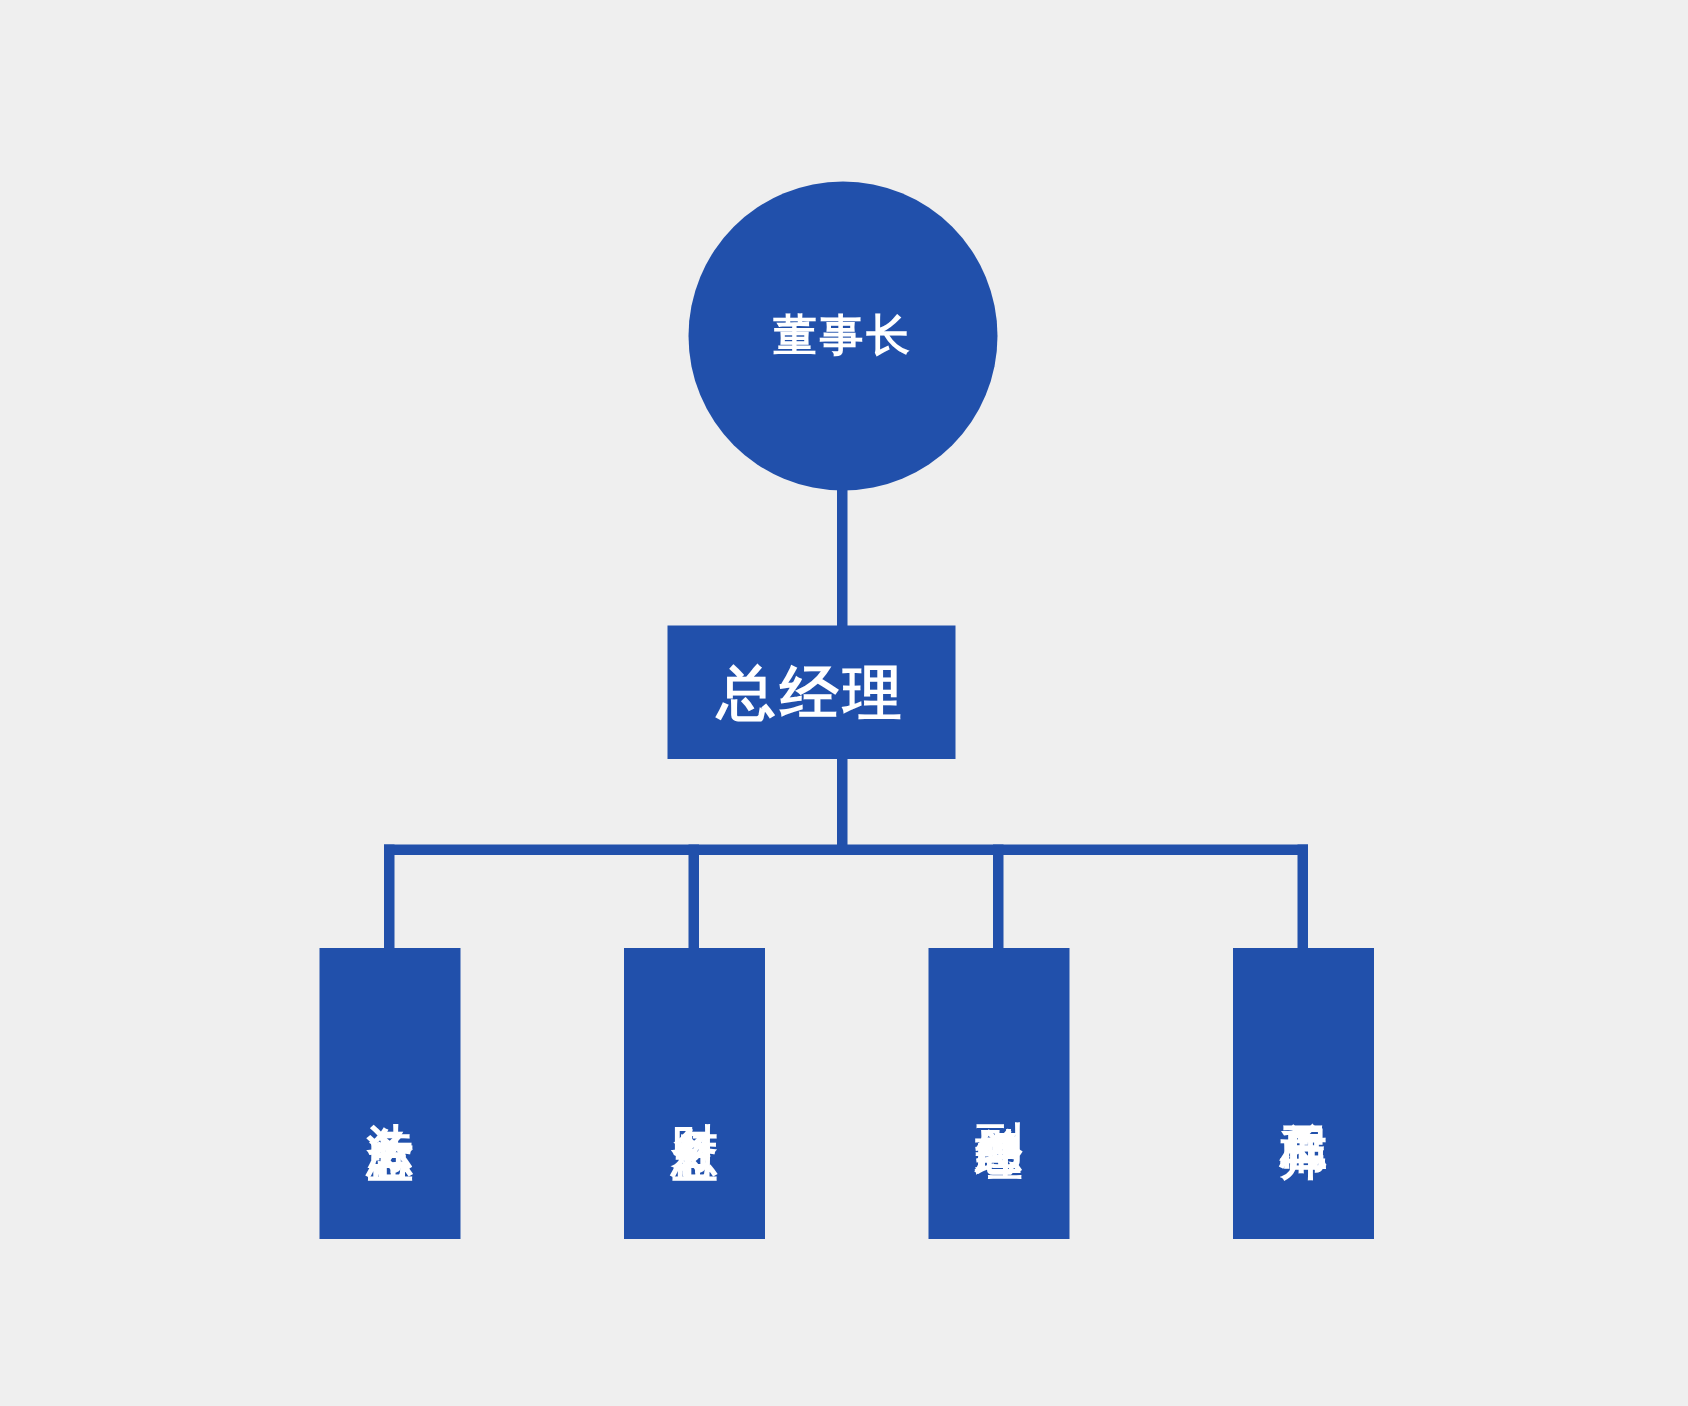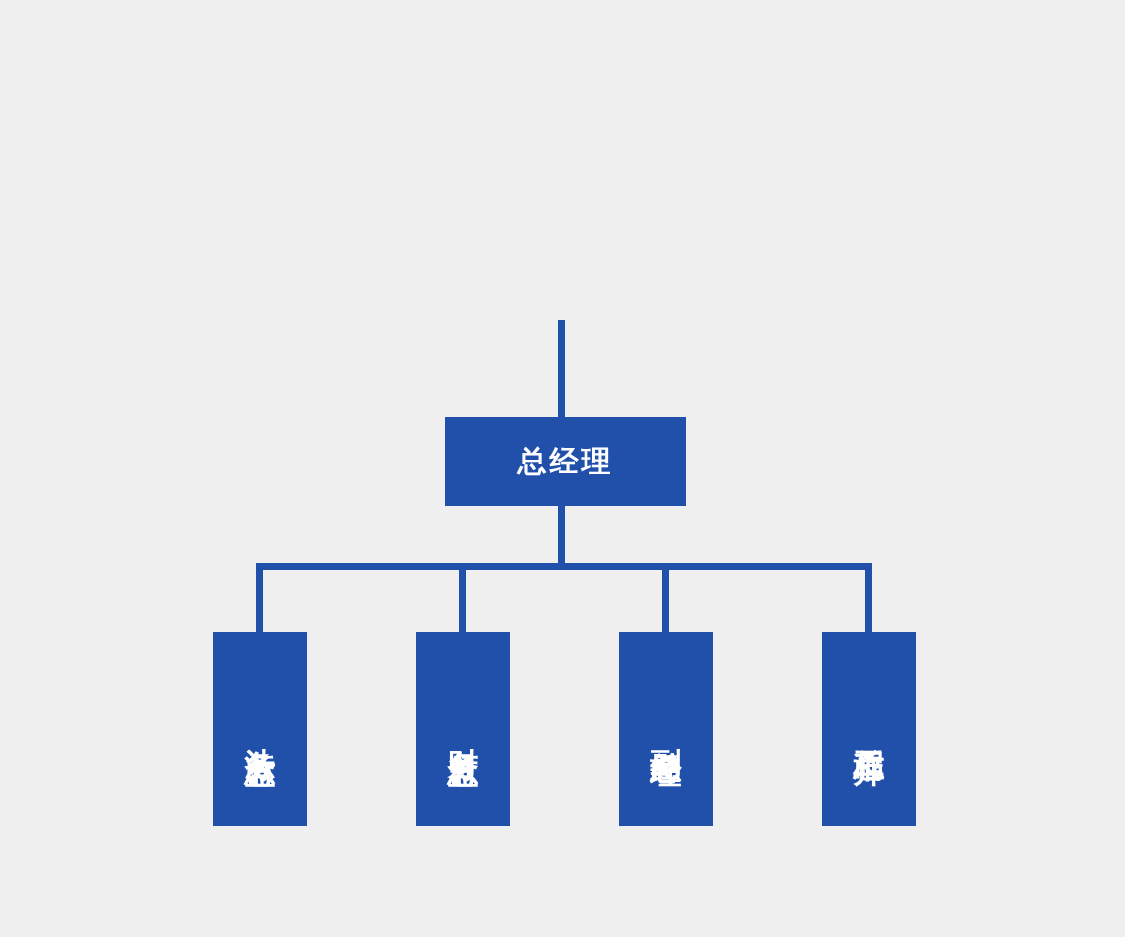--- a/index.html
+++ b/index.html
@@ -82,23 +82,23 @@
     width: 206px;
     height: 206px;
     border-radius: 50%;
     font-size: 29px;
     font-weight: bold;
     letter-spacing: 2px;
   }
   .node-level2 {
     left: 445px;
     top: 417px;
-    width: 241px;
+    width: 192px;
     height: 89px;
-    font-size: 29px;
+    font-size: 39px;
     font-weight: bold;
     letter-spacing: 3px;
   }
   .node-leaf {
     top: 632px;
     width: 94px;
     height: 194px;
     font-size: 31px;
     font-weight: bold;
     writing-mode: vertical-rl;
@@ -119,20 +119,23 @@
   <div class="connector-layer">
     <div class="conn conn-stem-top"></div>
     <div class="conn conn-stem-mid"></div>
     <div class="conn conn-bus"></div>
     <div class="conn conn-drop conn-drop-1"></div>
     <div class="conn conn-drop conn-drop-2"></div>
     <div class="conn conn-drop conn-drop-3"></div>
     <div class="conn conn-drop conn-drop-4"></div>
   </div>
 
+  <div class="node node-root">
+    <span>董事长</span>
+  </div>
 
   <div class="node node-level2">
     <span>总经理</span>
   </div>
 
   <div class="node node-leaf leaf-1">
     <span>法务总监</span>
   </div>
 
   <div class="node node-leaf leaf-2">

